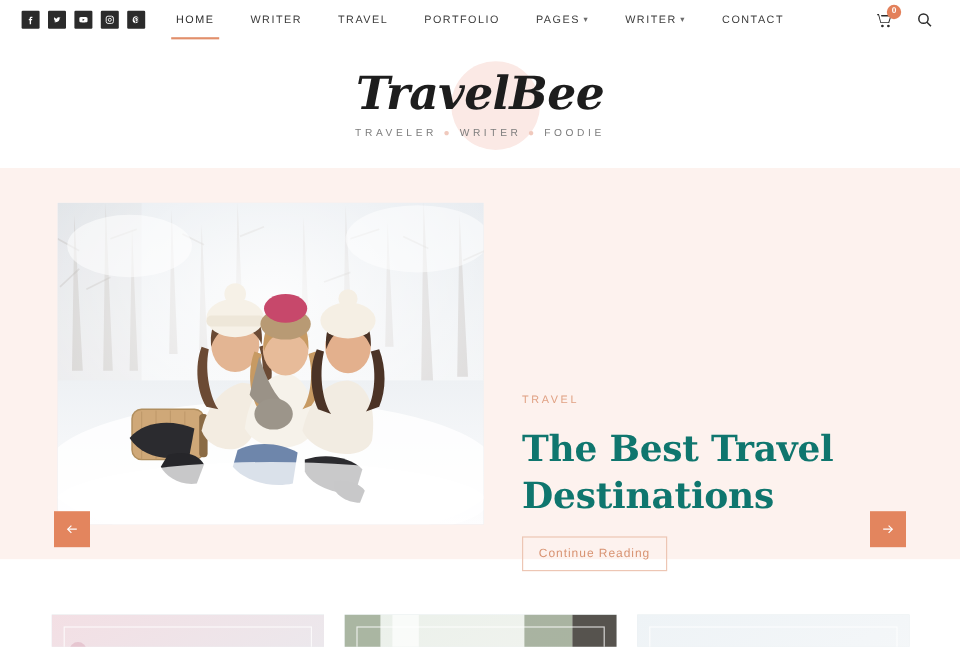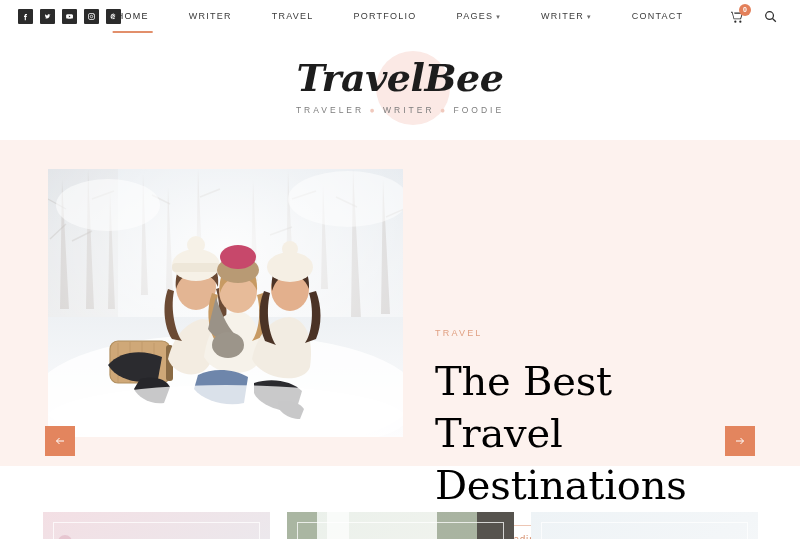--- a/index.html
+++ b/index.html
@@ -38,21 +38,21 @@
     color: #ffffff;
   }
   .social-icon svg { display: block; }
 
   .mainnav {
     position: absolute;
     left: 50%;
     transform: translateX(-50%);
     display: flex;
     align-items: center;
-    gap: 16px;
+    gap: 6px;
     height: 33px;
   }
   .navitem {
     position: relative;
     font-size: 9px;
     letter-spacing: 1.25px;
     color: #3b3b3b;
     padding: 0 12px;
     line-height: 33px;
     height: 33px;
@@ -187,24 +187,24 @@
     width: 290px;
   }
   .eyebrow {
     font-size: 9px;
     letter-spacing: 2.2px;
     color: #e0a183;
     margin-bottom: 17px;
   }
   .hero-title {
     font-family: "DejaVu Serif", serif;
-    font-size: 40px;
+    font-size: 30px;
     line-height: 1.3;
-    color: #000000;
-    font-weight: normal;
+    color: #0f766e;
+    font-weight: bold;
     margin-bottom: 14px;
     letter-spacing: -0.2px;
   }
   .hero-excerpt {
     font-size: 11px;
     line-height: 1.75;
     color: #5e5e5e;
     margin-bottom: 17px;
   }
   .btn-cta {

